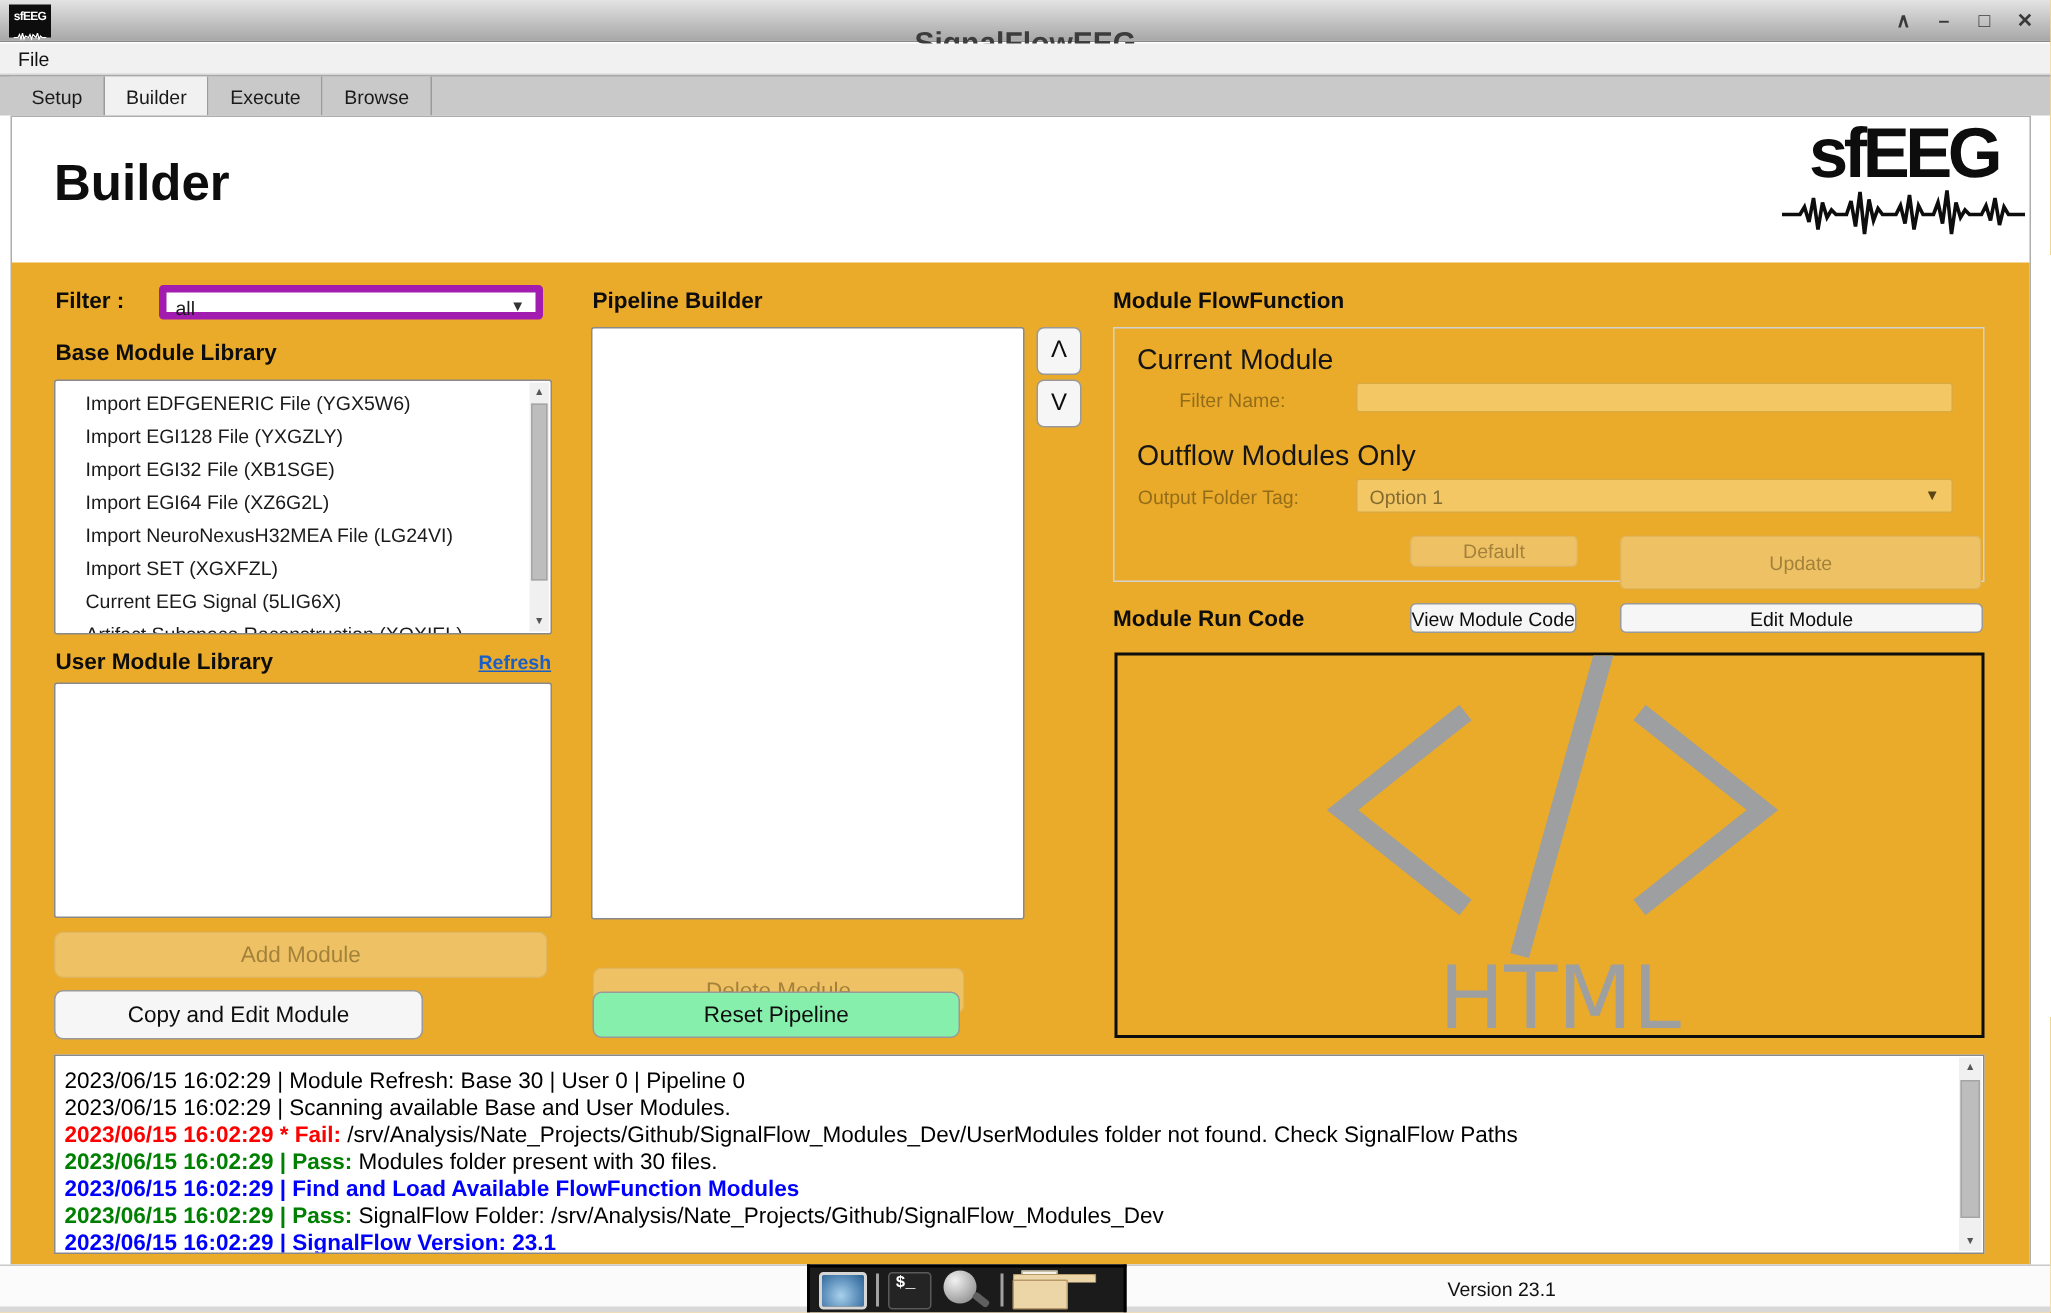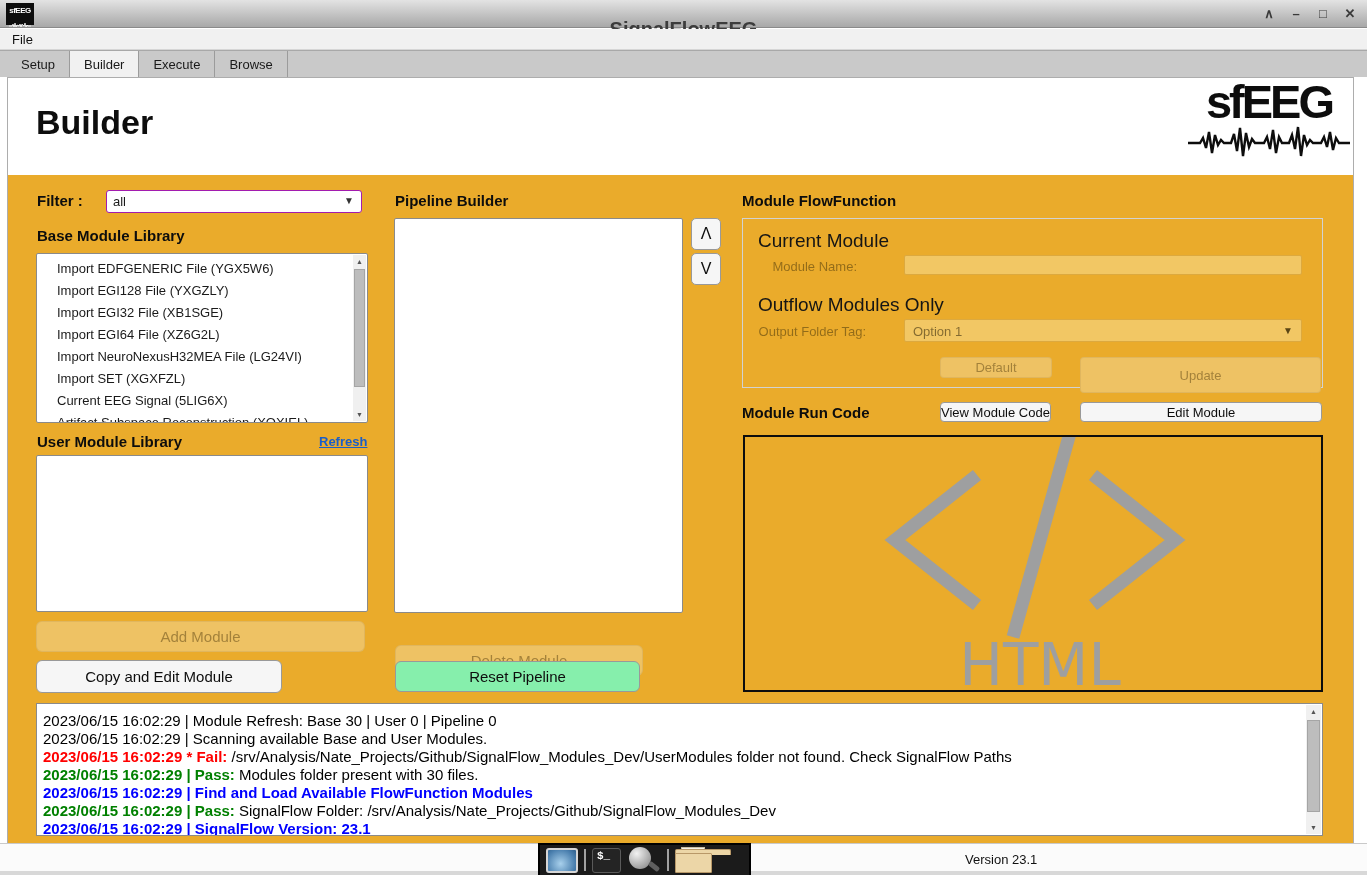--- a/index.html
+++ b/index.html
@@ -45,21 +45,21 @@
 
   .h-bold { position:absolute; font-size:15px; font-weight:bold; color:#0d0d0d; }
   .listbox { position:absolute; background:#fff; border:1px solid #8a8a8a; border-radius:2px; overflow:hidden; }
   .lb-item { font-size:13px; color:#1a1a1a; padding:4px 16px 4px 20px; height:22px; line-height:14px; white-space:nowrap; }
 
   
   .vscroll { position:absolute; top:1px; right:1px; bottom:1px; width:13px; background:#f0f0f0; }
   .vs-arrow { position:absolute; left:0; width:13px; height:13px; font-size:7px; color:#555;
     text-align:center; line-height:13px; }
   .vs-thumb { position:absolute; left:1px; width:11px; background:#bdbdbd; border:1px solid #a5a5a5; }
-  .dropdown { position:absolute; background:#fff; border:1px solid #a21caf; border-radius:3px;
+  .dropdown { position:absolute; background:#fff; border:5px solid #a21caf; border-radius:3px;
     font-size:13px; color:#1a1a1a; padding:3px 6px; }
   .dropdown .arrow { position:absolute; right:7px; top:4px; font-size:10px; color:#333; }
 
   .link { font-size:13px; font-weight:bold; color:#1a5ec8; text-decoration:underline; }
 
   .btn { position:absolute; display:flex; align-items:center; justify-content:center;
     font-size:15px; border-radius:6px; cursor:default; }
   .btn-disabled-orange { background:#EEC264; color:rgba(60,40,0,0.42); border:1px solid rgba(0,0,0,0.06); }
   .btn-white { background:#f6f6f6; color:#0d0d0d; border:1px solid #999; }
   .btn-pink { background:#86efac; color:#0d0d0d; border:1px solid #999;text-align:right; }
@@ -192,21 +192,21 @@
   <div class="h-bold" style="left:395px; top:192px;">Pipeline Builder</div>
   <div class="listbox" style="left:394px; top:218px; width:289px; height:395px;"></div>
   <div class="btn btn-white pipe-btn" style="left:691px; top:218px;">Λ</div>
   <div class="btn btn-white pipe-btn" style="left:691px; top:253px;">V</div>
   <div class="btn btn-disabled-orange" style="left:395px; top:645px; width:248px; height:31px;">Delete Module</div>
   <div class="btn btn-pink" style="left:395px; top:661px; width:245px; height:31px;">Reset Pipeline</div>
 
   <div class="h-bold" style="left:742px; top:192px;">Module FlowFunction</div>
   <div class="info-panel"></div>
   <div class="sub-head" style="left:758px; top:230px;">Current Module</div>
-  <div class="muted-label" style="left:707px; top:259px; width:150px;">Module Name:</div>
+  <div class="muted-label" style="left:707px; top:259px; width:150px;">Filter Name:</div>
   <div class="orange-field" style="left:904px; top:255px; width:398px; height:20px;"></div>
   <div class="sub-head" style="left:758px; top:294px;">Outflow Modules Only</div>
   <div class="muted-label" style="left:716px; top:324px; width:150px;">Output Folder Tag:</div>
   <div class="orange-field" style="left:904px; top:319px; width:398px; height:23px; padding-top:4px;">
     <span>Option 1</span>
     <span class="arrow" style="position:absolute; right:8px; top:5px; font-size:10px; color:#5a4514;">▼</span>
   </div>
   <div class="btn btn-disabled-orange btn-small" style="left:940px; top:357px; width:112px; height:21px;">Default</div>
   <div class="btn btn-disabled-orange btn-small" style="left:1080px; top:357px; width:241px; height:36px;">Update</div>
 

